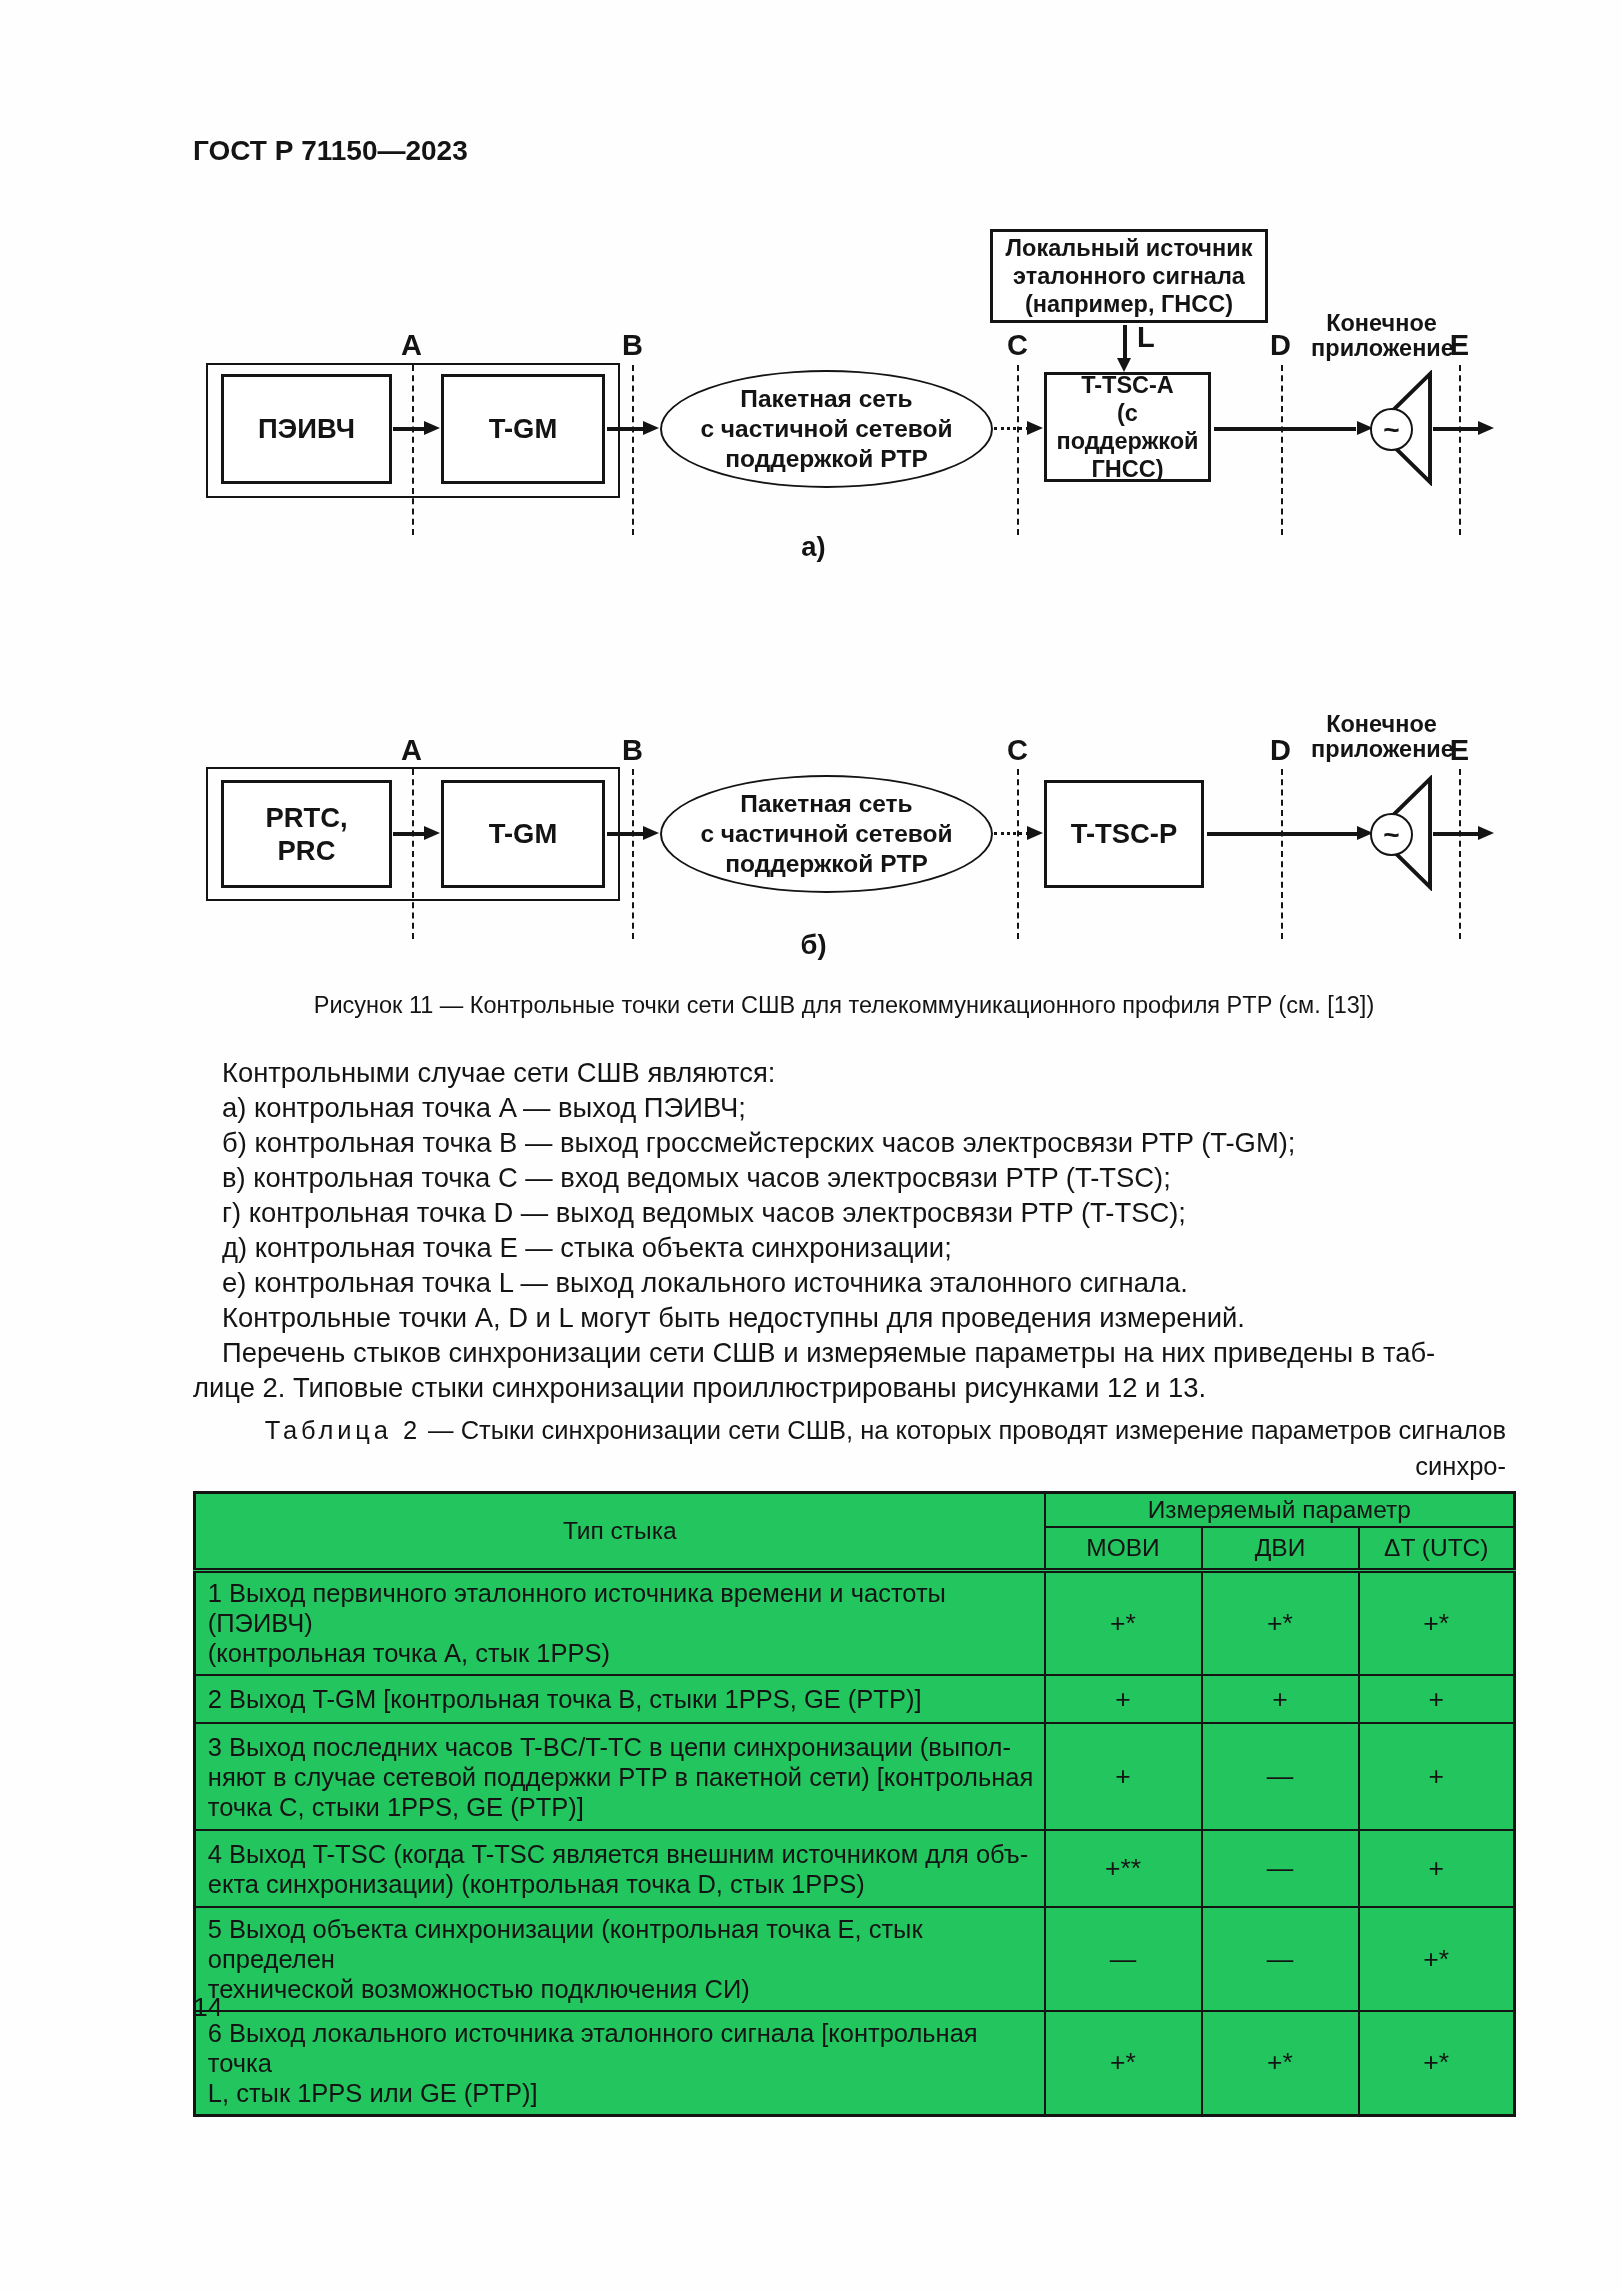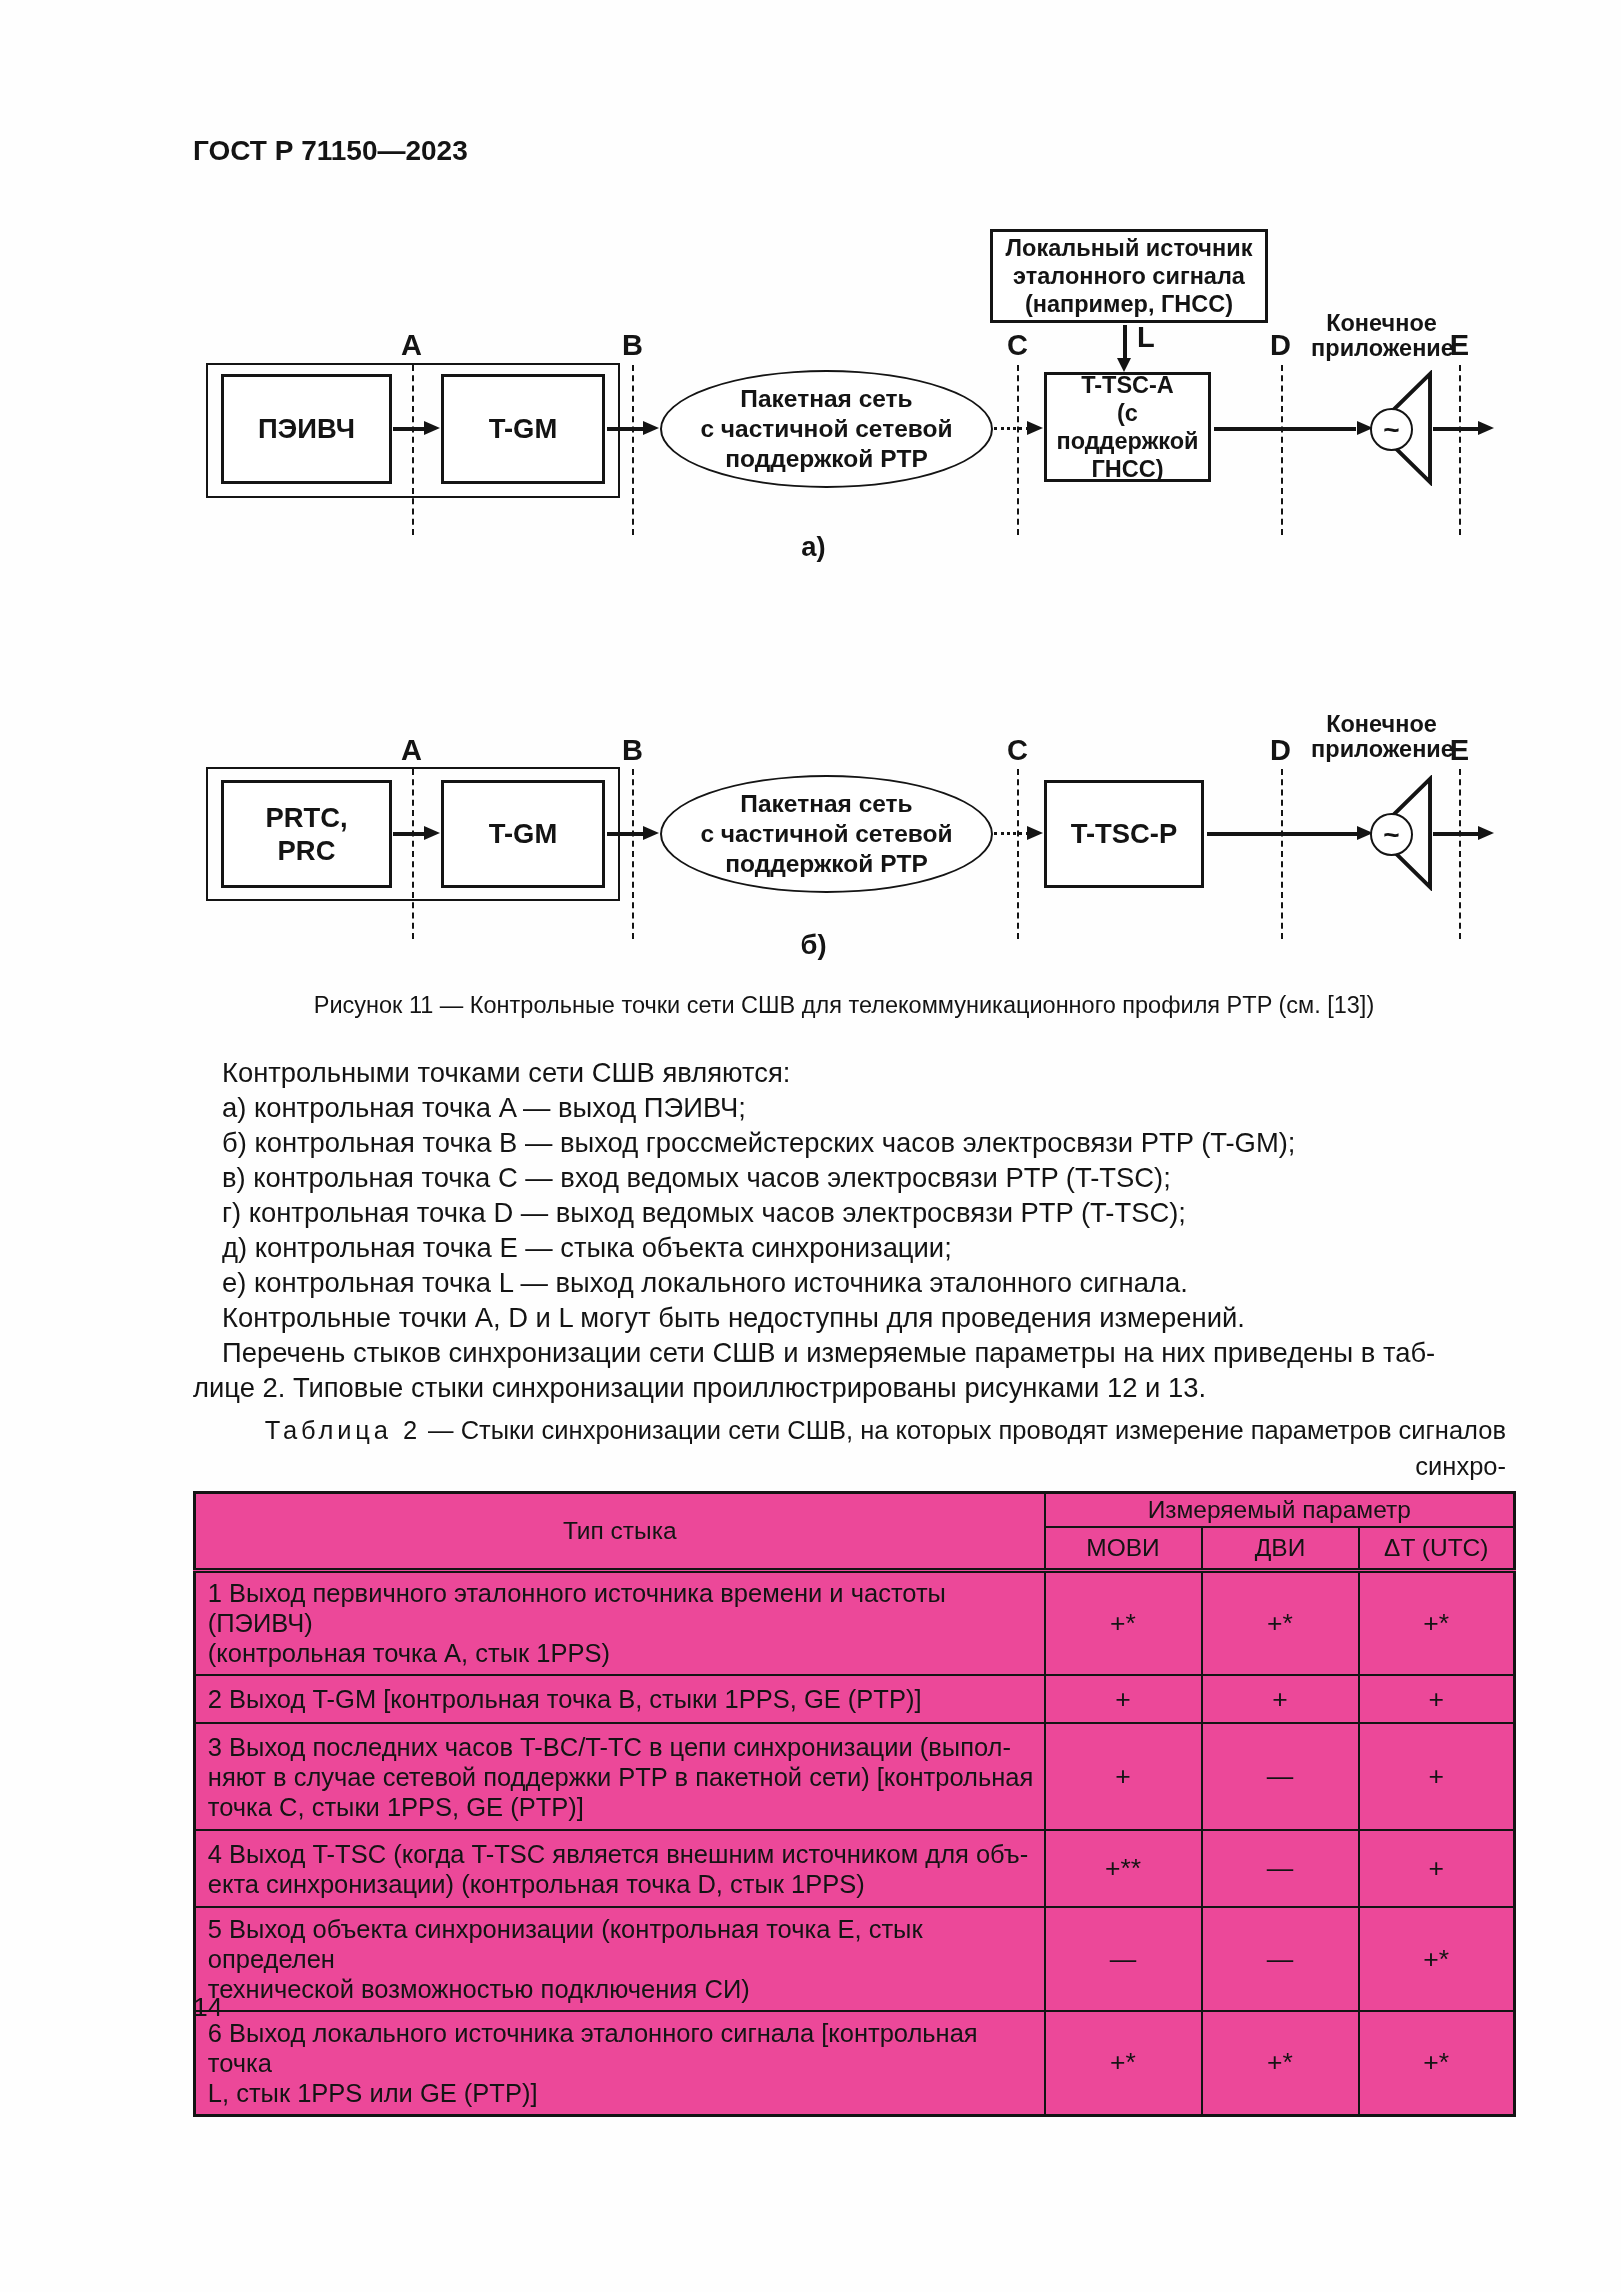--- a/index.html
+++ b/index.html
@@ -28,21 +28,21 @@
   .sublbl{font-size:27.4px;font-weight:bold;text-align:center;}
   .sinecircle{width:43px;height:43px;border:2.9px solid #141414;border-radius:50%;background:#fff;
        display:flex;align-items:center;justify-content:center;font-size:28px;font-weight:bold;}
   .figcap{font-size:23.5px;text-align:center;}
   .bodytext{font-size:27.4px;line-height:35px;}
   .bodytext .ln{white-space:nowrap;}
   .ind{padding-left:29px;}
   .tabcap{font-size:25.5px;line-height:36px;text-align:right;}
   .sp{letter-spacing:3.9px;}
   table.t2{position:absolute;left:193px;top:1491px;width:1319px;border-collapse:collapse;
-       border:3.9px solid #141414;table-layout:fixed;background:#ec4899;}
+       border:3.9px solid #141414;table-layout:fixed;background:#22c55e;}
   table.t2 td,table.t2 th{border:2.9px solid #141414;font-weight:normal;}
   table.t2 .hdr{text-align:center;vertical-align:middle;font-size:24.5px;padding:2px;}
   table.t2 .dbl{border-bottom:5.9px double #141414;}
   table.t2 .typ{font-size:25.5px;line-height:30px;text-align:left;vertical-align:middle;
        padding:5.9px 9.8px 5.9px 11.8px;white-space:pre-line;border-radius:19px;}
   table.t2 .val{font-size:26.5px;text-align:center;vertical-align:middle;}
   .pagenum{font-size:26.5px;}
 </style>
 </head>
 <body>
@@ -171,21 +171,21 @@
     </div>
     <div class="abs hline" style="left:1433px;top:832px;width:47px;"></div>
     <div class="abs ah-r" style="left:1478px;top:826px;"></div>
 
     <div class="abs sublbl" style="left:784px;top:929px;width:59px;">б)</div>
   </div>
 
   <div class="abs figcap" style="left:193px;top:992px;width:1302px;">Рисунок 11 — Контрольные точки сети СШВ для телекоммуникационного профиля PTP (см. [13])</div>
 
   <div class="abs bodytext" style="left:193px;top:1055px;width:1304px;">
-    <div class="ln ind">Контрольными точками сети СШВ являются:</div>
+    <div class="ln ind">Контрольными случае сети СШВ являются:</div>
     <div class="ln ind">а) контрольная точка A — выход ПЭИВЧ;</div>
     <div class="ln ind">б) контрольная точка B — выход гроссмейстерских часов электросвязи PTP (T-GM);</div>
     <div class="ln ind">в) контрольная точка C — вход ведомых часов электросвязи PTP (T-TSC);</div>
     <div class="ln ind">г) контрольная точка D — выход ведомых часов электросвязи PTP (T-TSC);</div>
     <div class="ln ind">д) контрольная точка E — стыка объекта синхронизации;</div>
     <div class="ln ind">е) контрольная точка L — выход локального источника эталонного сигнала.</div>
     <div class="ln ind">Контрольные точки A, D и L могут быть недоступны для проведения измерений.</div>
     <div class="ln ind">Перечень стыков синхронизации сети СШВ и измеряемые параметры на них приведены в таб-</div>
     <div class="ln">лице 2. Типовые стыки синхронизации проиллюстрированы рисунками 12 и 13.</div>
   </div>

